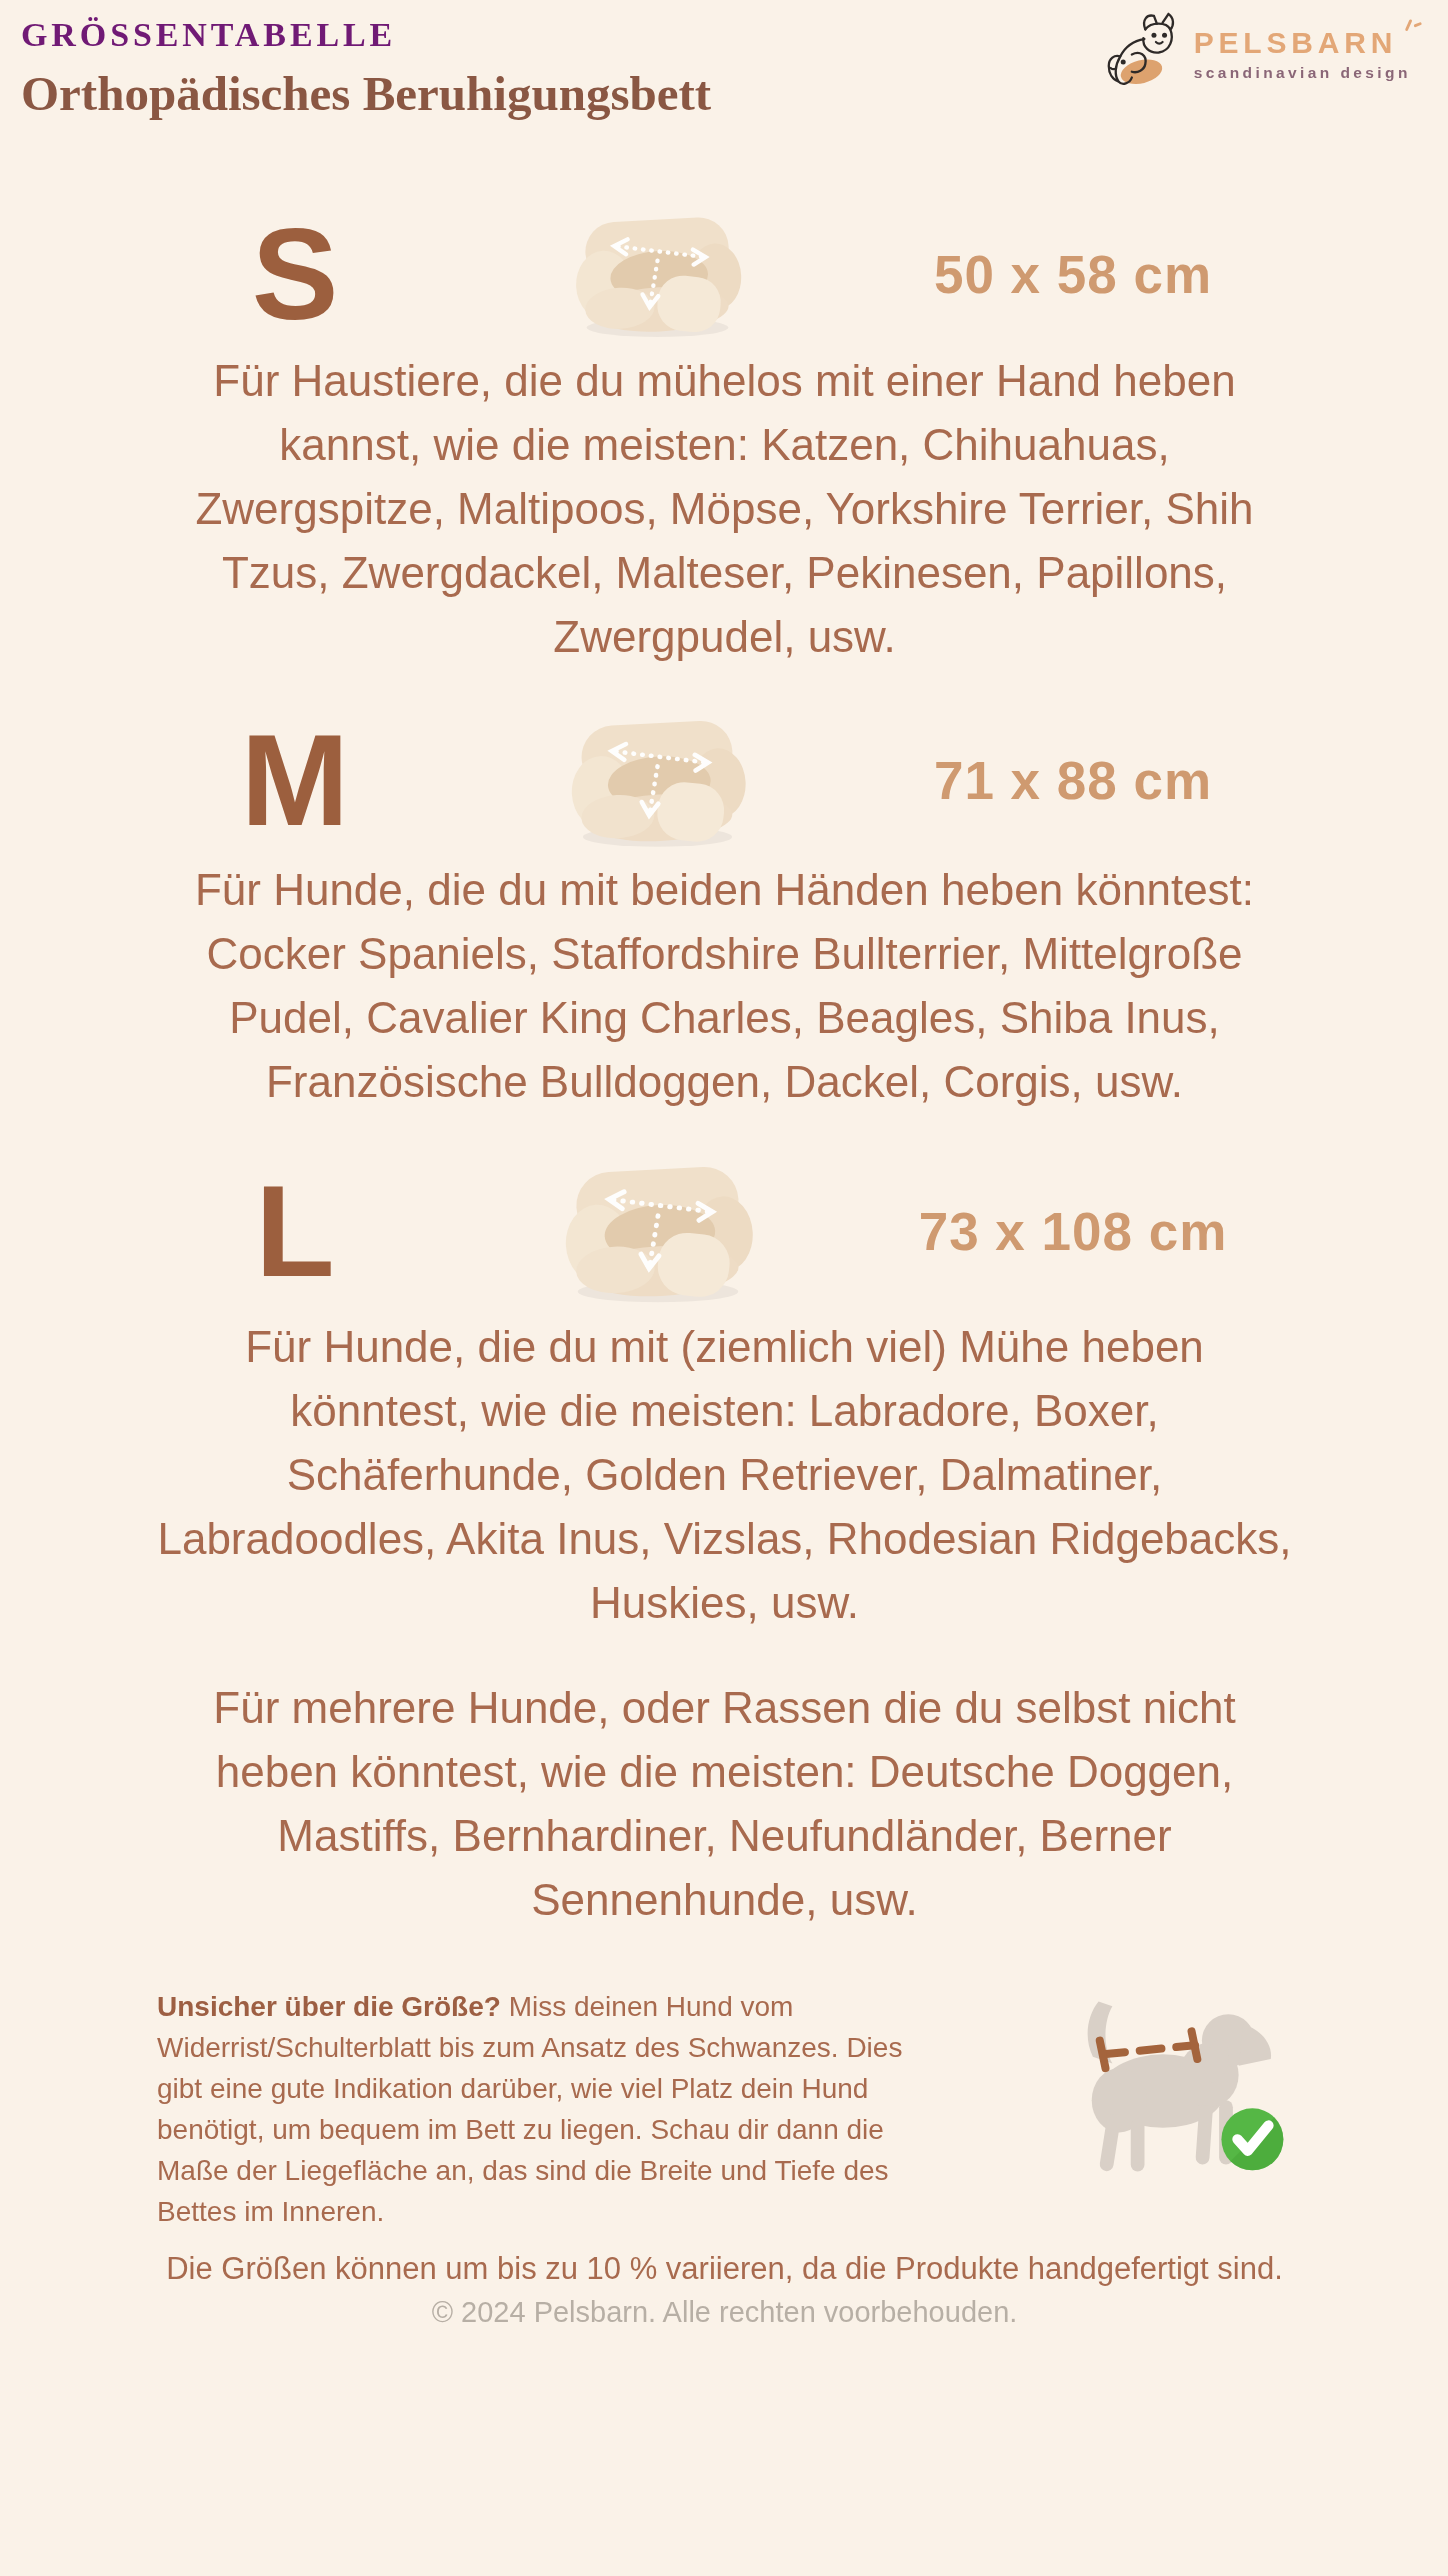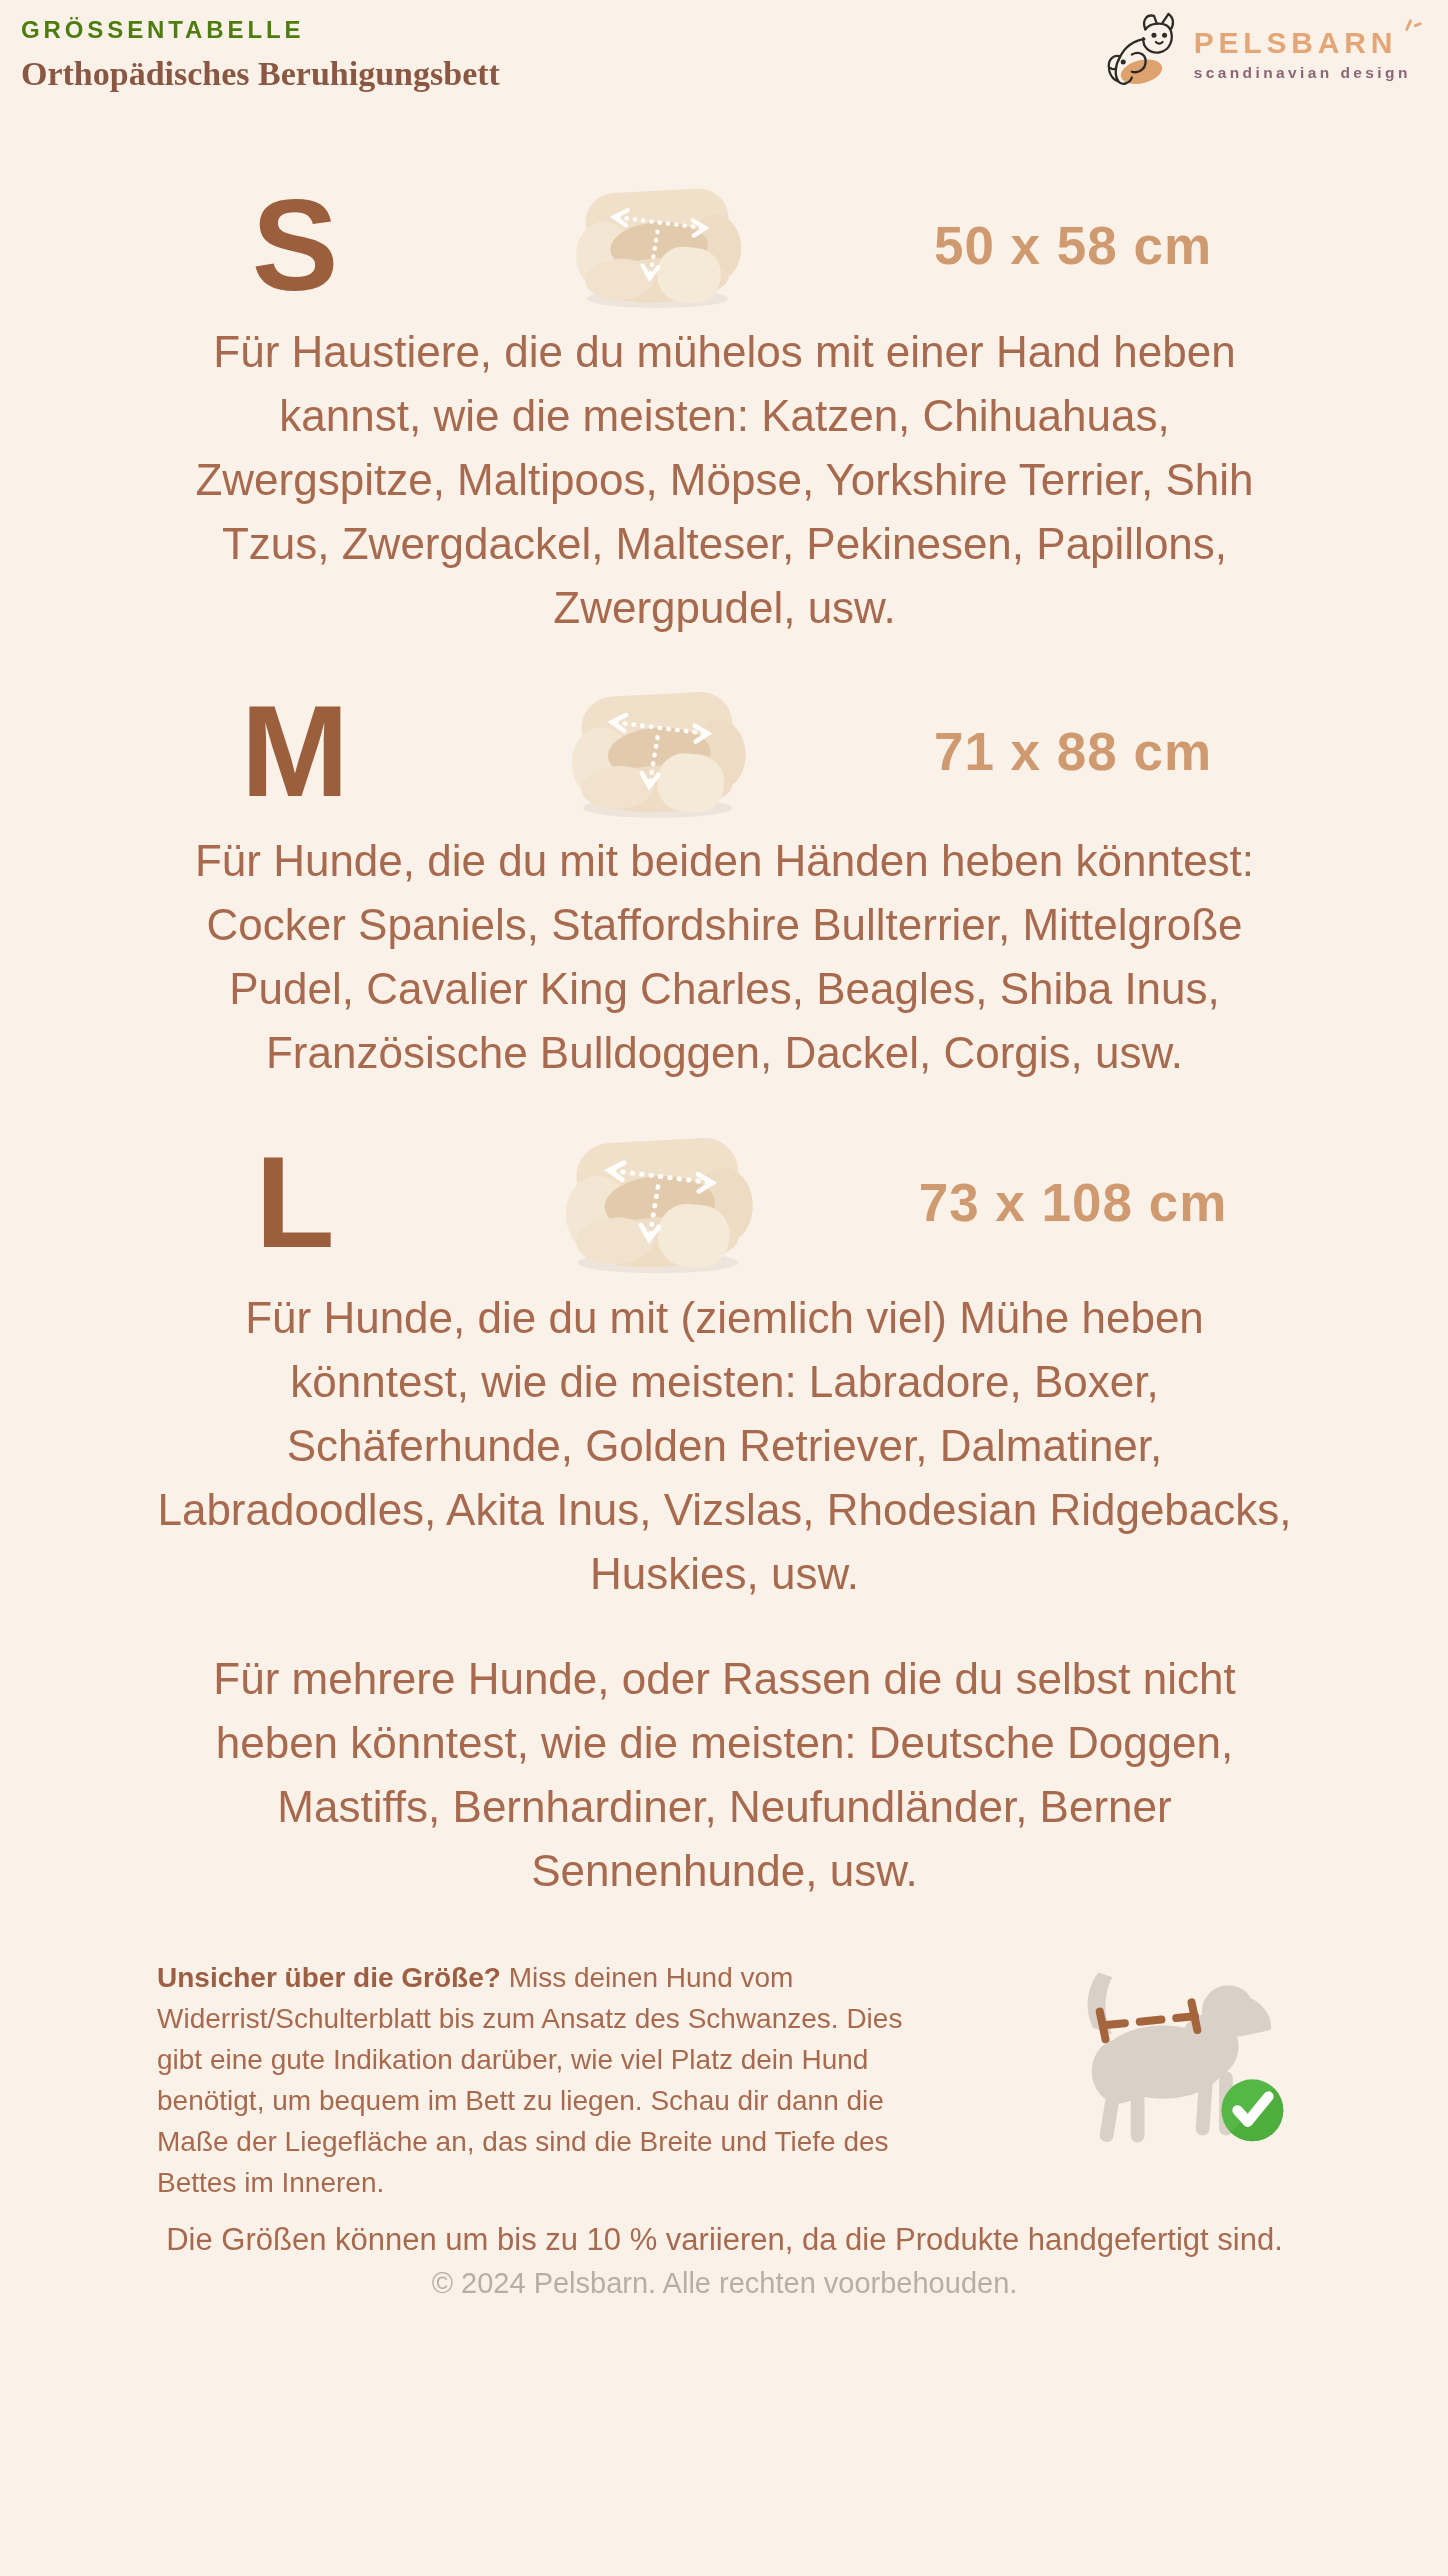--- a/index.html
+++ b/index.html
@@ -1,22 +1,22 @@
 <!DOCTYPE html>
 <html lang="de"><head>
 <meta charset="utf-8">
 <style>
   html,body{margin:0;padding:0;}
   body{background:#faf2e8;font-family:"Liberation Sans","DejaVu Sans",sans-serif;}
   .page{position:relative;width:1449px;height:2576px;background:#faf2e8;overflow:hidden;}
 
   
   .header{position:relative;padding:15.5px 0 0 21px;}
-  .eyebrow{font-size:24px;font-weight:700;letter-spacing:3.9px;color:#4d7c0f;}
-  .page-title{font-family:"Liberation Serif","DejaVu Serif",serif;font-size:34px;font-weight:700;color:#8a5743;margin-top:11.6px;}
+  .eyebrow{font-size:34px;font-weight:700;letter-spacing:3.9px;color:#701a75;font-family:Liberation Serif, serif;}
+  .page-title{font-family:"Liberation Serif","DejaVu Serif",serif;font-size:49px;font-weight:700;color:#8a5743;margin-top:11.6px;}
   .logo{position:absolute;top:11.6px;right:25px;display:flex;align-items:center;gap:16px;}
   .logo-text{display:flex;flex-direction:column;}
   .brand-row{position:relative;display:flex;align-items:flex-start;}
   .brand-name{font-size:30px;font-weight:700;letter-spacing:4.8px;color:#e3a777;}
   .brand-tagline{font-size:15.5px;font-weight:700;letter-spacing:3.4px;color:#8a6677;margin-top:3.9px;}
   .sparkle{margin-left:1.9px;margin-top:-7.7px;}
 
   
   .sections{margin-top:85px;}
   .size-section{margin-bottom:41px;}

